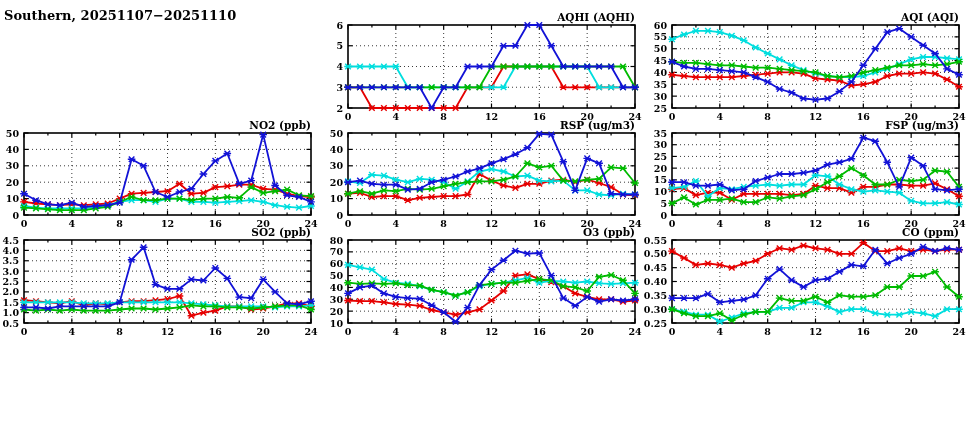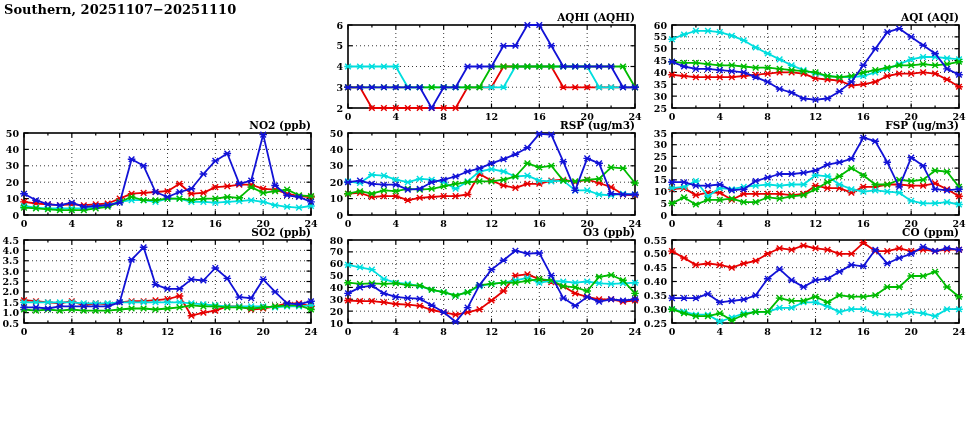--- a/index.html
+++ b/index.html
@@ -1,18 +1,18 @@
 <!DOCTYPE html>
 <html><head>
 <meta charset="utf-8">
 <style>
   html,body{margin:0;padding:0;background:#fff;}
   #screen{position:relative;width:975px;height:447px;background:#ffffff;overflow:hidden;
           font-family:"DejaVu Serif", serif;}
-  #main-title{position:absolute;left:4px;top:2px;font-size:13px;font-weight:bold;color:#000;
+  #main-title{position:absolute;left:4px;top:8px;font-size:13px;font-weight:bold;color:#000;
               letter-spacing:0px;white-space:nowrap;}
   #charts-svg{position:absolute;left:0;top:0;}
   svg text{font-family:"DejaVu Serif", serif;font-weight:bold;fill:#000;}
   .tick-label{font-size:9.5px;}
   .chart-title{font-size:10.5px;}
 </style>
 </head>
 <body>
 
 <div id="screen">

